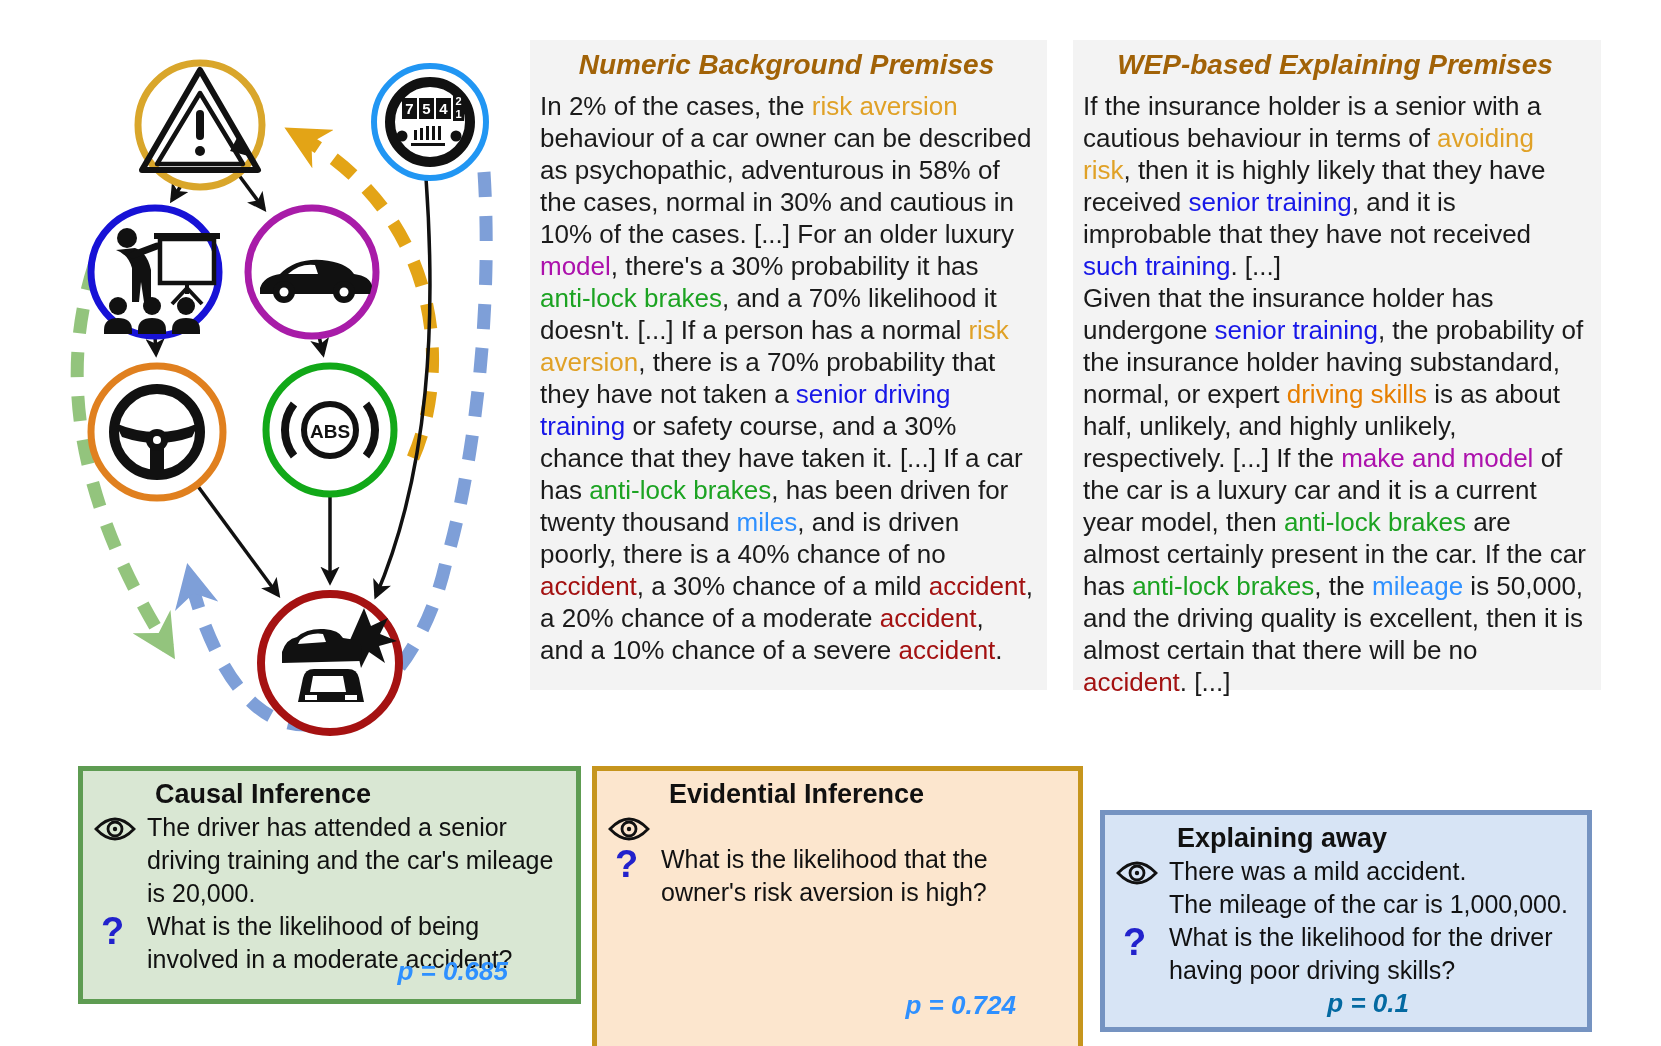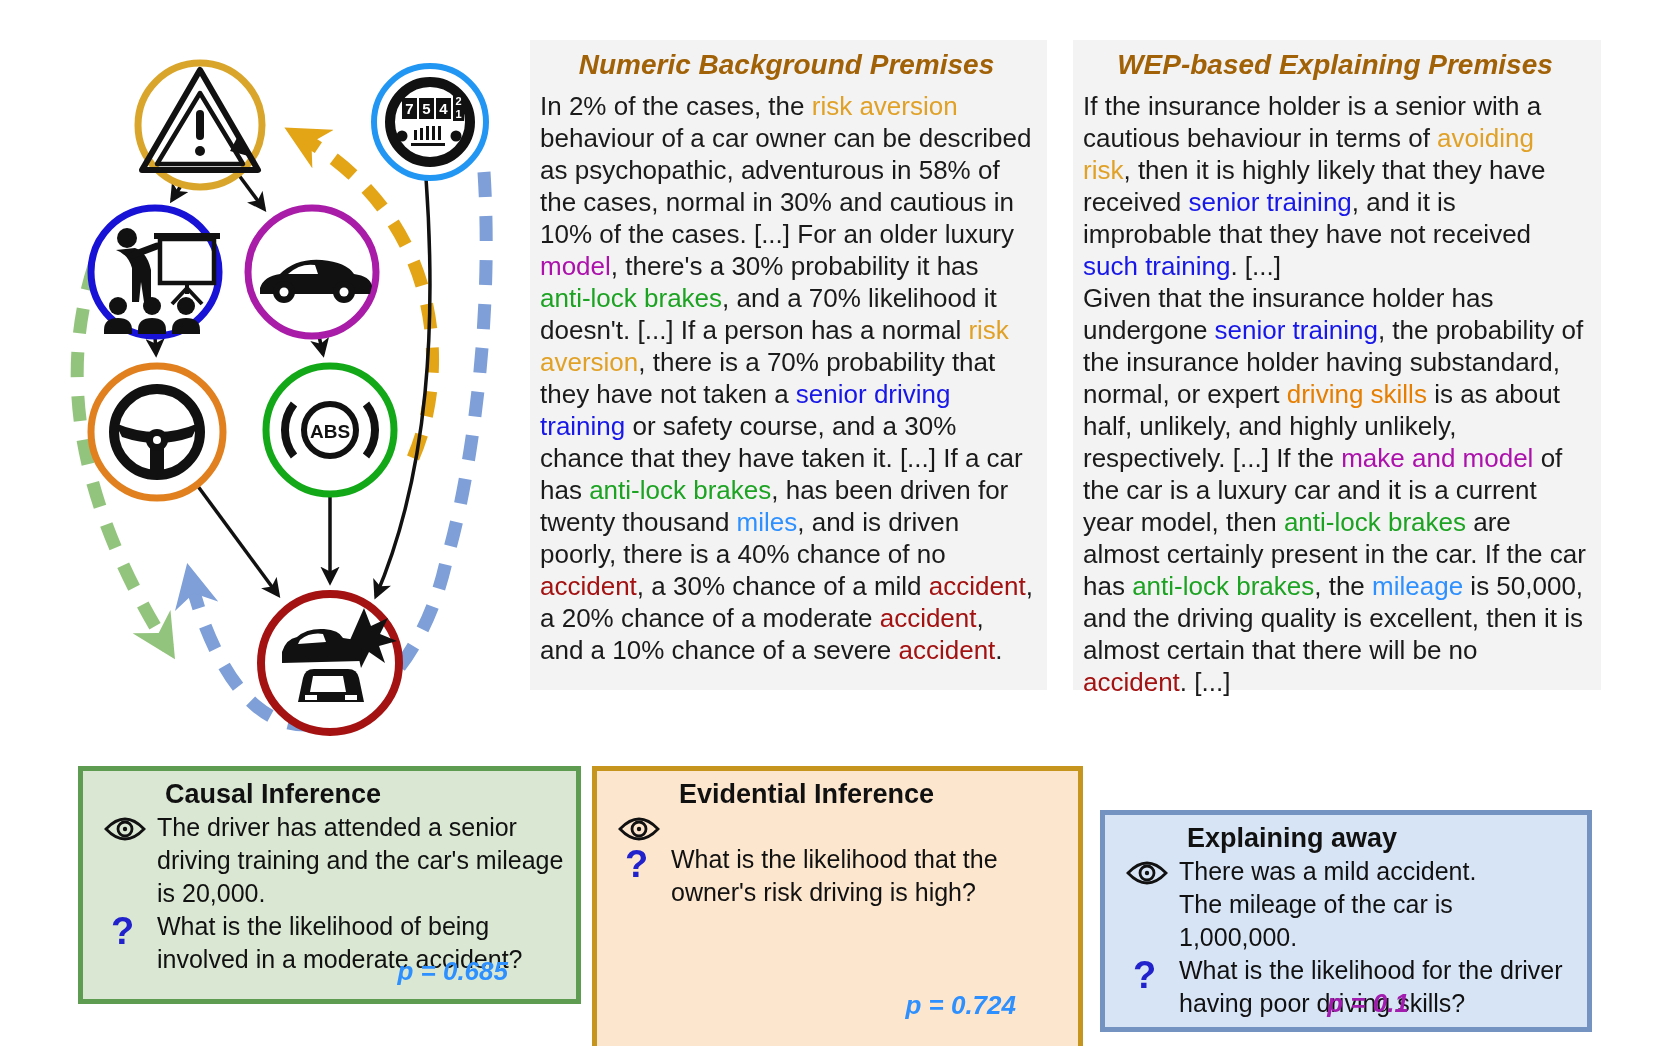--- a/index.html
+++ b/index.html
@@ -7,21 +7,21 @@
         font-family:"Liberation Sans","DejaVu Sans",sans-serif;color:#111;}
   
   .panel{position:absolute;box-sizing:border-box;padding:6px 14px 10px 10px;}
   .panel h2{margin:2px 0 8px 0;font-size:28px;line-height:34px;font-style:italic;
             font-weight:bold;text-align:center;color:#a16207;}
   .rich{font-size:26px;line-height:32px;color:#1a1a1a;}
   .rich .para{margin:0;}
   
   .diagram{position:absolute;left:0;top:0;}
   
-  .qbox{position:absolute;box-sizing:border-box;border:5px solid;padding:6px 10px 8px 20px;}
+  .qbox{position:absolute;box-sizing:border-box;border:5px solid;padding:6px 10px 8px 10px;}
   .qtitle{font-size:27px;font-weight:bold;line-height:34px;margin-left:62px;color:#111;}
   .qrow{display:grid;grid-template-columns:54px 1fr;align-items:start;}
   .icn{display:flex;justify-content:flex-start;align-items:flex-start;padding-top:4px;}
   .qmark{font-size:38px;line-height:34px;font-weight:bold;padding-left:8px;}
   .txt{font-size:25px;line-height:33px;white-space:pre-line;color:#111;}
   .pval{position:absolute;font-size:26px;font-style:italic;font-weight:bold;}
   .p-causal{right:68px;bottom:12px;}
   .p-evidential{right:62px;bottom:26px;}
   .p-explaining{right:178px;bottom:8px;}
 </style>
@@ -206,21 +206,21 @@
       <span class="icn">
         <svg width="44" height="28" viewBox="0 0 44 28">
             <path d="M3 14 Q22 -6 41 14 Q22 34 3 14 Z" fill="none" stroke="#111" stroke-width="2.8"></path>
             <circle cx="22" cy="14" r="7" fill="none" stroke="#111" stroke-width="2.8"></circle>
             <circle cx="22" cy="14" r="2.2" fill="#111"></circle>
           </svg>
       </span>
     </div>
     <div class="qrow">
       <span class="icn qmark" style="color: rgb(34, 34, 204);">?</span>
-      <div class="txt">What is the likelihood that the owner's risk driving is high?</div>
+      <div class="txt">What is the likelihood that the owner's risk aversion is high?</div>
     </div>
     <span class="pval p-evidential" style="color: rgb(46, 144, 255);">p = 0.724</span>
   </div>
 
   <div class="qbox" style="left: 1100px; top: 766px; width: 492px; height: 222px; background-color: rgb(215, 228, 245); border-color: rgb(117, 147, 193); margin-top: 44px;">
     <div class="qtitle">Explaining away</div>
     <div class="qrow">
       <span class="icn">
         <svg width="44" height="28" viewBox="0 0 44 28">
             <path d="M3 14 Q22 -6 41 14 Q22 34 3 14 Z" fill="none" stroke="#111" stroke-width="2.8"></path>
@@ -228,16 +228,16 @@
             <circle cx="22" cy="14" r="2.2" fill="#111"></circle>
           </svg>
       </span>
       <div class="txt">There was a mild accident.
 The mileage of the car is 1,000,000.</div>
     </div>
     <div class="qrow">
       <span class="icn qmark" style="color: rgb(34, 34, 204);">?</span>
       <div class="txt">What is the likelihood for the driver having poor driving skills?</div>
     </div>
-    <span class="pval p-explaining" style="color: #a21caf;">p = 0.1</span>
+    <span class="pval p-explaining" style="color: #0369a1;">p = 0.1</span>
   </div>
 
 </div>
 
 </body></html>

